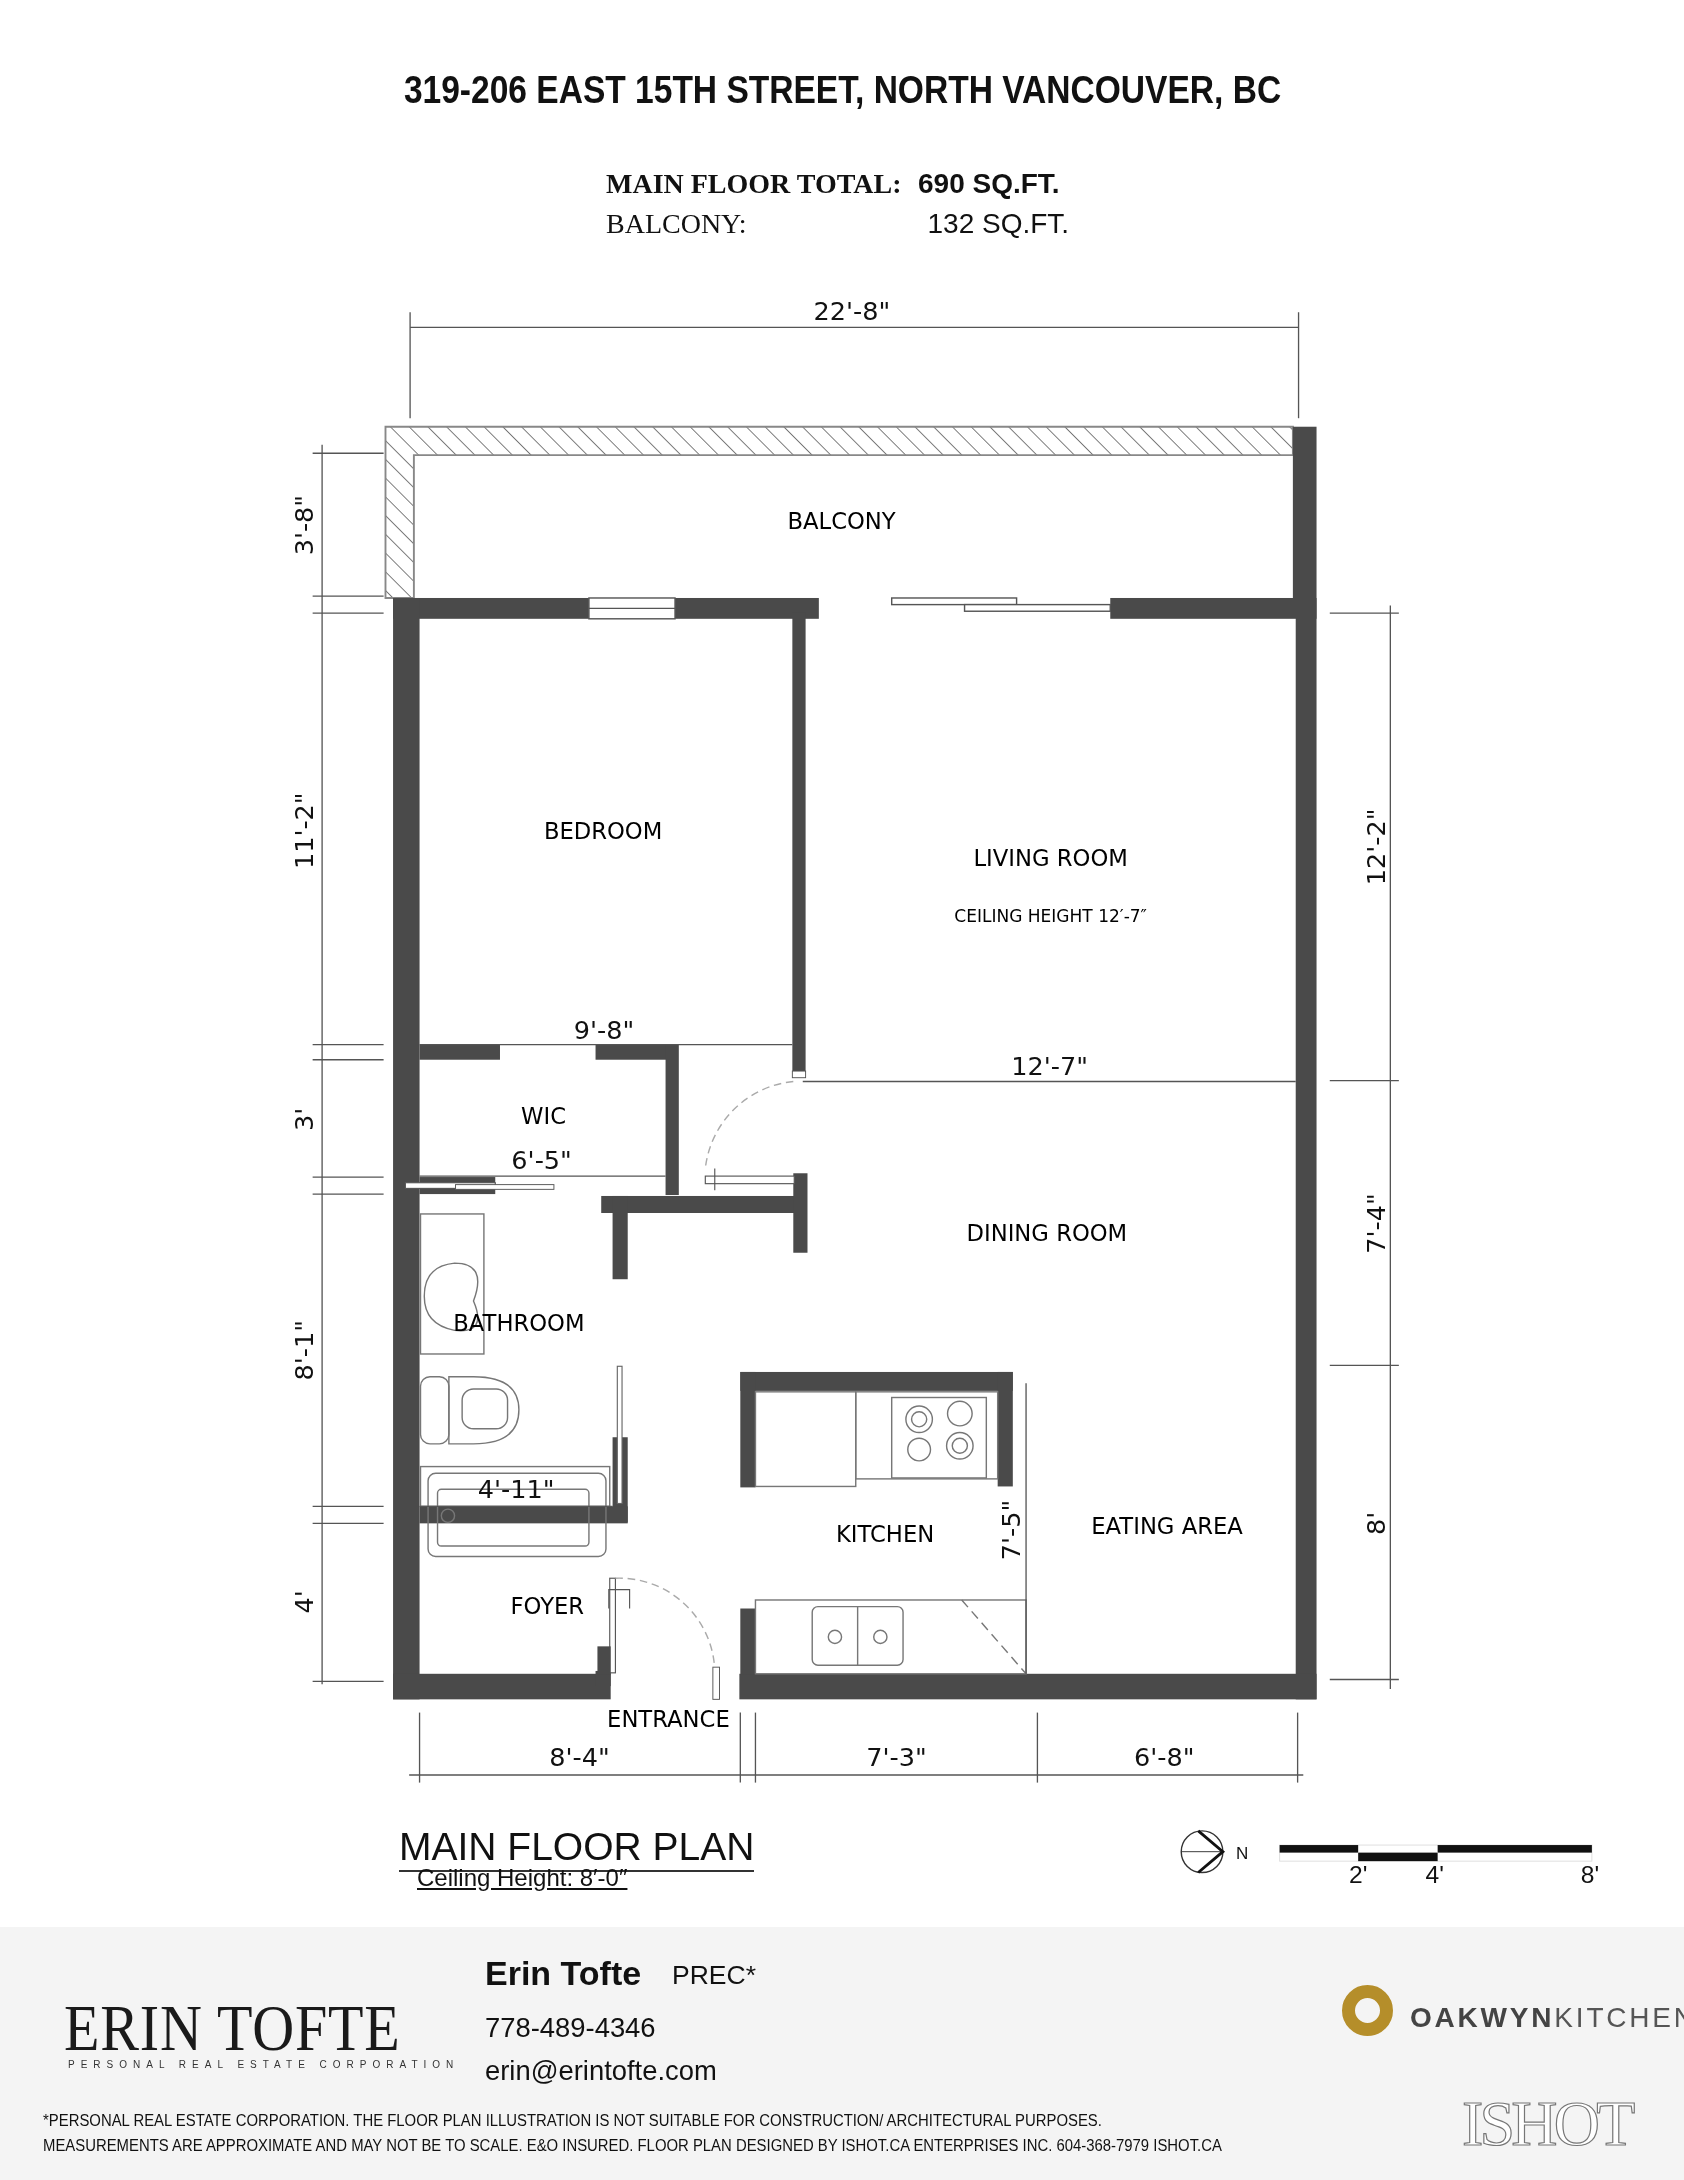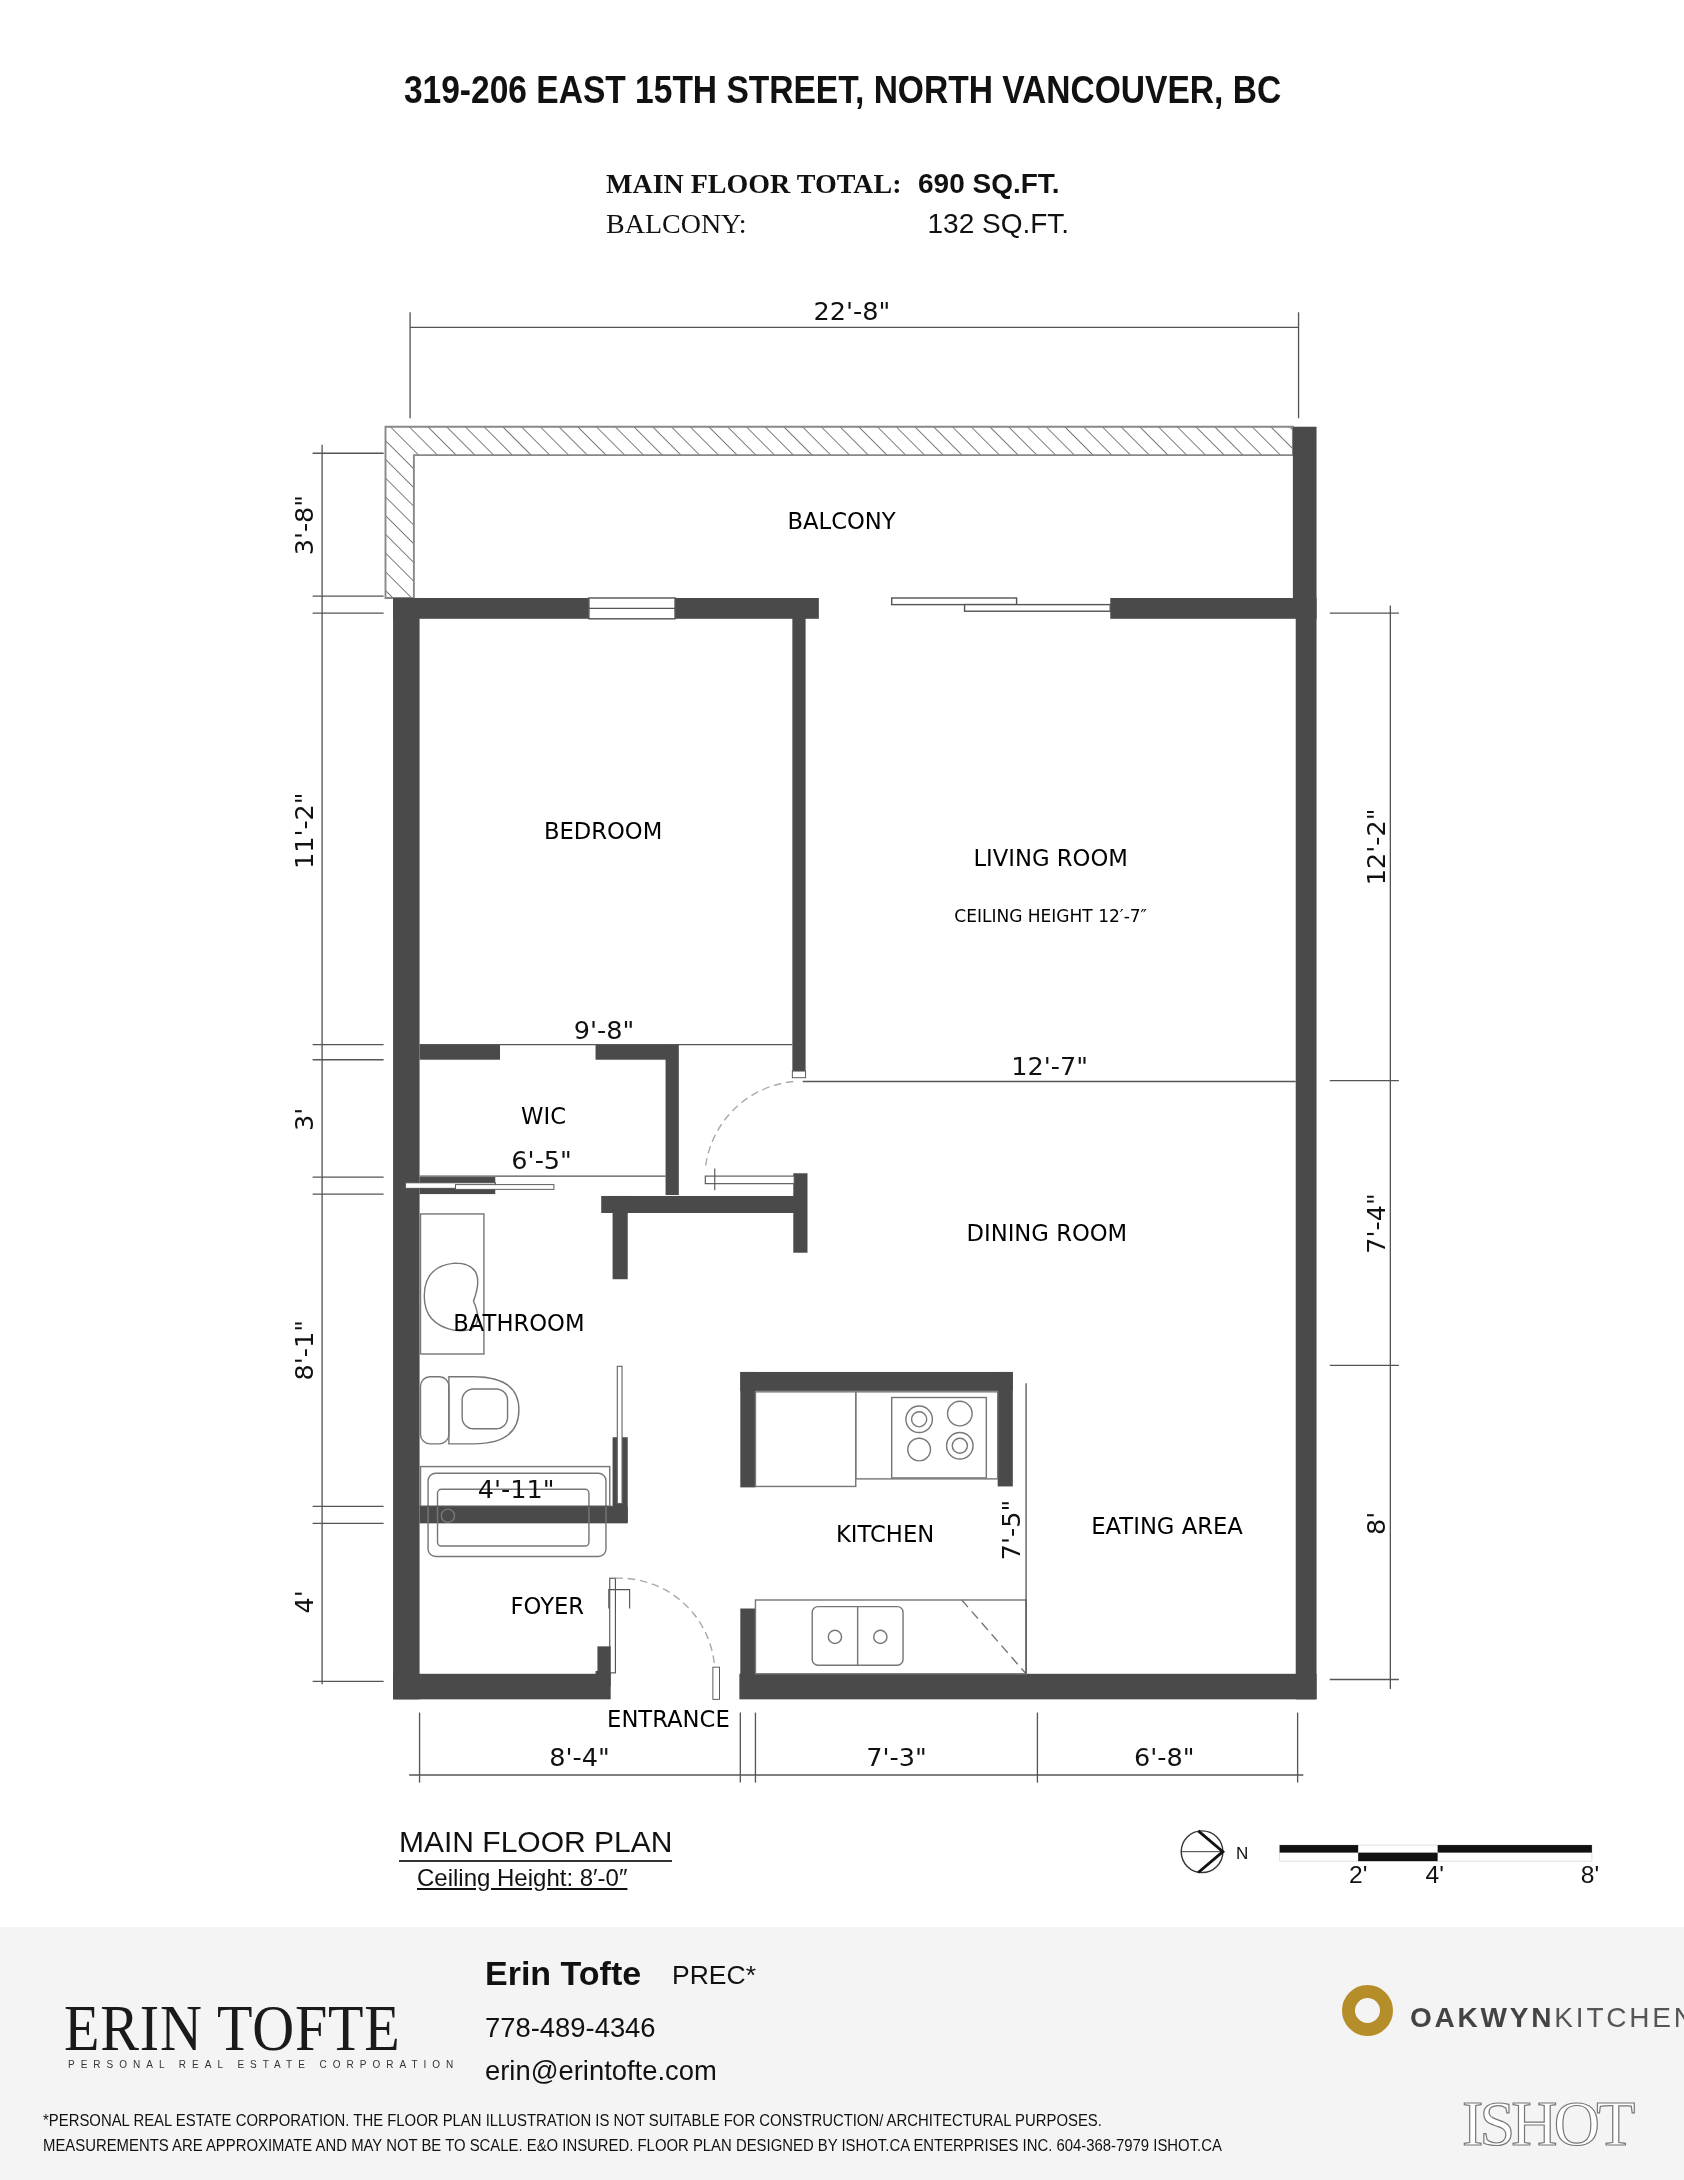--- a/index.html
+++ b/index.html
@@ -19,21 +19,21 @@
   .agent-name{left:485px;top:1954px;font-size:34px;font-weight:bold;color:#111;}
   .agent-title{left:672px;top:1960px;font-size:26.5px;color:#111;}
   .agent-phone{left:485px;top:2012px;font-size:27.4px;color:#111;}
   .agent-email{left:485px;top:2055px;font-size:27.4px;color:#111;}
   .disc{left:43px;font-size:16px;color:#111;transform:scaleX(0.93);transform-origin:left;white-space:nowrap;}
   .disc.d1{top:2112px;}
   .disc.d2{top:2137px;}
   .oakwyn{left:1410px;top:2002px;font-size:28px;letter-spacing:2.8px;color:#555;}
   .oakwyn b{font-weight:bold;color:#444;}
   .ishot{left:1462px;top:2087px;font-family:"Liberation Serif",serif;font-size:64px;color:#fff;-webkit-text-stroke:1.2px #777;letter-spacing:-3.8px;}
-  .plan-title{left:399px;top:1825px;font-size:30px;color:#111;border-bottom:2.8px solid #333;padding-bottom:0.9px;}
+  .plan-title{left:399px;top:1825px;font-size:39px;color:#111;border-bottom:2.8px solid #333;padding-bottom:0.9px;}
   .plan-sub{left:417px;top:1864px;font-size:24px;color:#111;text-decoration:underline;}
 </style>
 </head>
 <body>
 
 <div class="abs title">319-206 EAST 15TH STREET, NORTH VANCOUVER, BC</div>
 <div class="abs area-row r1">
   <span class="lbl">MAIN FLOOR TOTAL:</span><span>690 SQ.FT.</span>
 </div>
 <div class="abs area-row r2">

